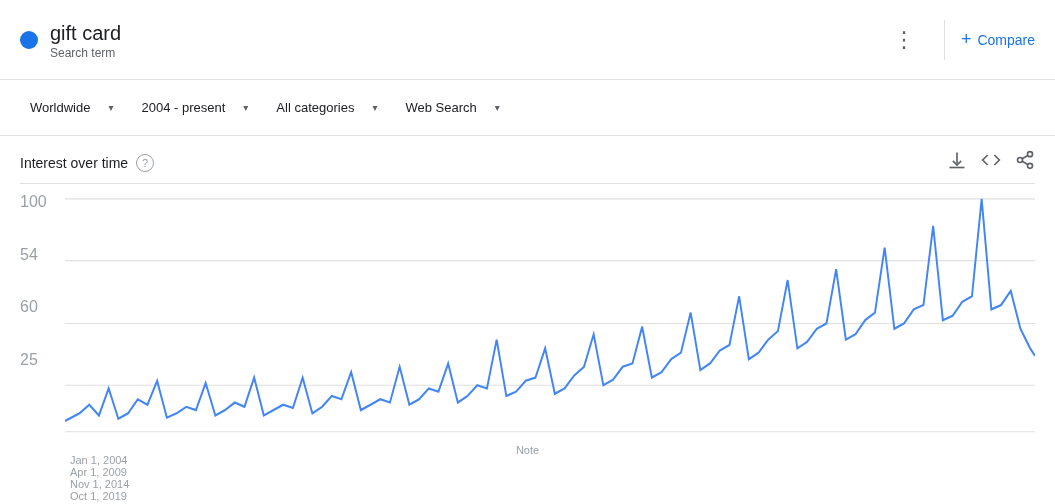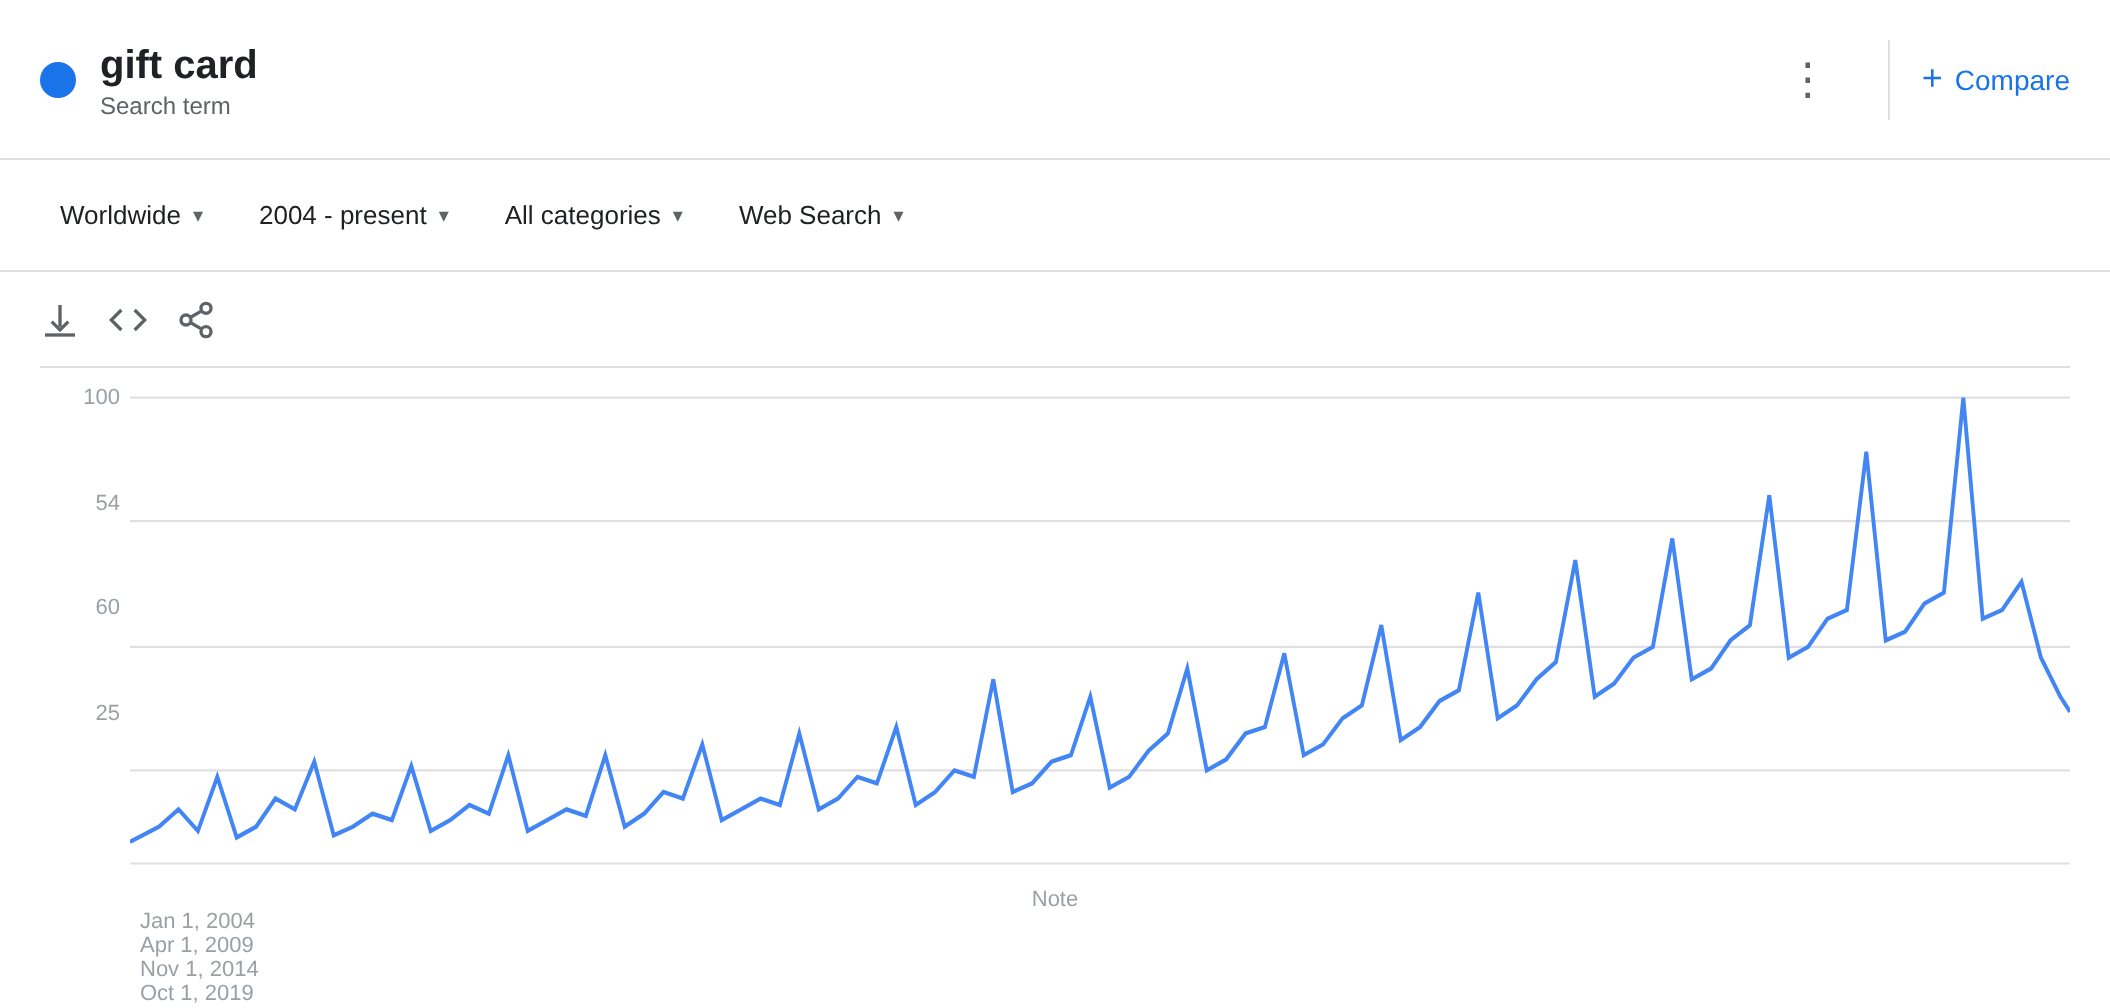--- a/index.html
+++ b/index.html
@@ -25,21 +25,21 @@
       background: #1a73e8;
       border-radius: 50%;
       flex-shrink: 0;
     }
     .search-term-text {
       display: flex;
       flex-direction: column;
     }
     .search-term-title {
       font-size: 20px;
-      font-weight: 700;
+      font-weight: 400;
       color: #202124;
       line-height: 1.3;
     }
     .search-term-subtitle {
       font-size: 12px;
       color: #5f6368;
     }
     .more-options-btn {
       cursor: pointer;
       color: #5f6368;
@@ -76,21 +76,21 @@
       display: flex;
       align-items: center;
       padding: 12px 20px;
       gap: 8px;
       border-bottom: 1px solid #e0e0e0;
       height: 56px;
     }
     .filter-btn {
       display: flex;
       align-items: center;
-      gap: 4px;
+      gap: 16px;
       padding: 6px 10px;
       border: none;
       background: none;
       cursor: pointer;
       font-size: 13px;
       color: #202124;
       border-radius: 4px;
     }
     .chevron {
       font-size: 10px;
@@ -166,23 +166,22 @@
       position: absolute;
       left: 0;
       top: 0;
       height: 230px;
       display: flex;
       flex-direction: column;
       justify-content: space-between;
       padding: 5px 0 15px 0;
     }
     .y-label {
-      font-size: 11px;
+      font-size: 16px;
       color: #9aa0a6;
-      text-align: right;
       width: 40px;
     }
     .note-label {
       position: absolute;
       font-size: 11px;
       color: #9aa0a6;
       bottom: 12px;
       left: 50%;
       transform: translateX(-50%);
     }
@@ -220,20 +219,24 @@
     <span class="chevron">▾</span>
   </button>
   <button class="filter-btn">
     <span>Web Search</span>
     <span class="chevron">▾</span>
   </button>
 </div>
 
 <div class="chart-section">
   <div class="chart-header">
+    <div class="chart-title-area">
+      <span class="chart-title">Interest over time</span>
+      <span class="help-icon">?</span>
+    </div>
     <div class="chart-actions">
       <span class="action-icon" title="Download">
         <svg width="20" height="20" viewBox="0 0 24 24" fill="none" stroke="#5f6368" stroke-width="2">
             <path d="M12 3v13M7 13l5 5 5-5"></path>
             <line x1="3" y1="21" x2="21" y2="21"></line>
           </svg>
       </span>
       <span class="action-icon" title="Embed">
         <svg width="20" height="20" viewBox="0 0 24 24" fill="none" stroke="#5f6368" stroke-width="2">
             <polyline points="16 18 22 12 16 6"></polyline>

